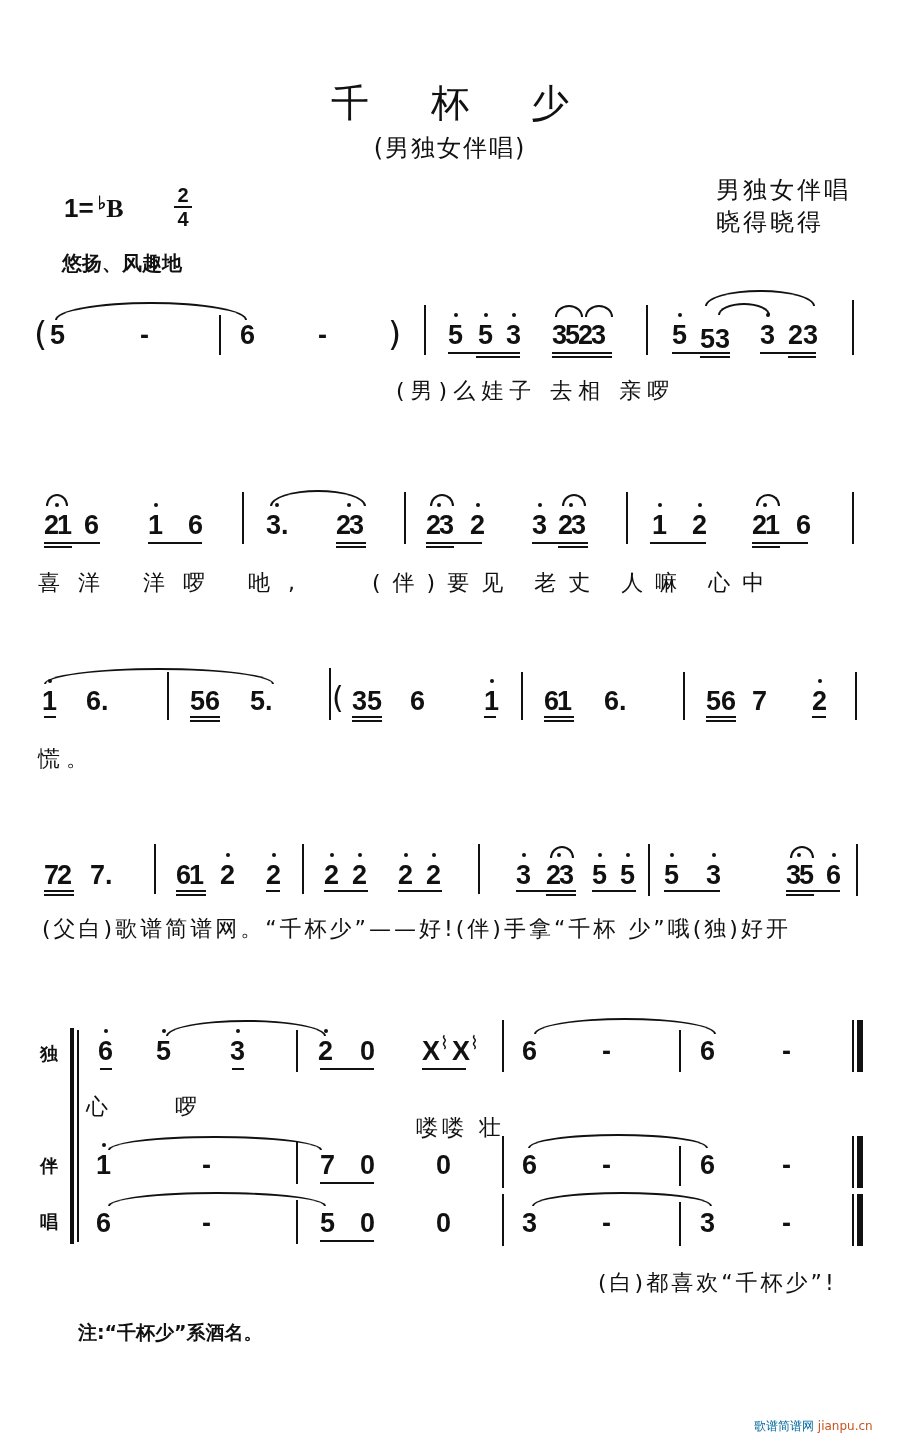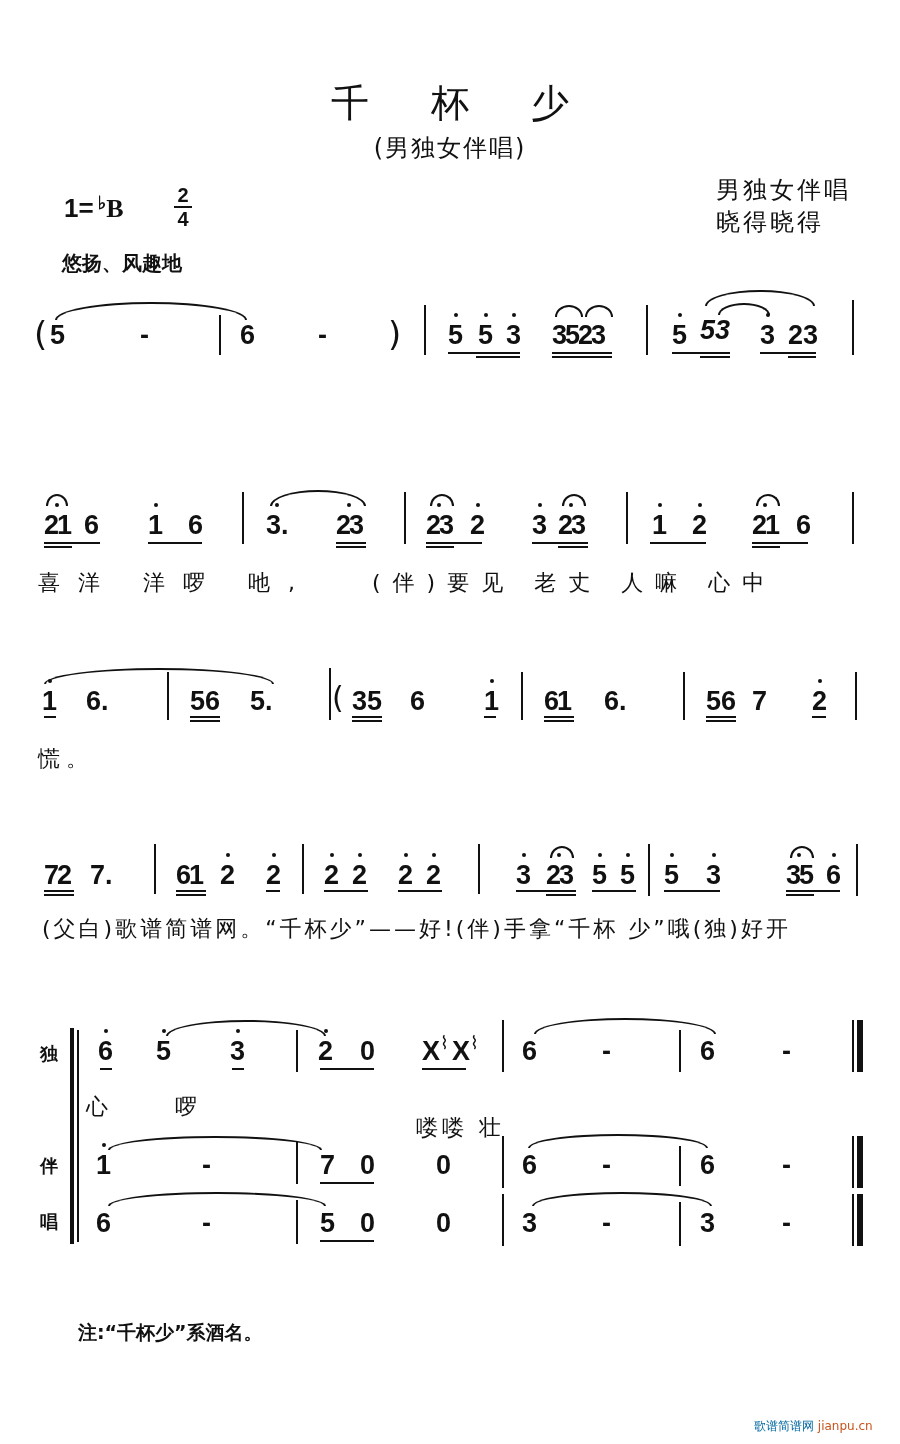--- a/index.html
+++ b/index.html
@@ -87,31 +87,32 @@
   <div class="ul" style="left:448px;top:352px;width:72px;"></div>
   <div class="ul" style="left:476px;top:356px;width:44px;"></div>
   <div class="slur" style="left:555px;top:305px;width:28px;"></div>
   <div class="slur" style="left:585px;top:305px;width:28px;"></div>
   <div class="note" style="left:552px;top:320px;letter-spacing:-2px;"><span class="d">3523</span></div>
   <div class="ul" style="left:552px;top:352px;width:60px;"></div>
   <div class="ul" style="left:552px;top:356px;width:60px;"></div>
   <div class="bar" style="left:646px;top:305px;height:50px;"></div>
 
   <div class="note" style="left:672px;top:320px;"><span class="d dotup">5</span></div>
-  <div class="note" style="left:700px;top:315px;font-style:italic;"><span class="d">53</span></div>
+  <div class="note" style="left:700px;top:324px;"><span class="d">53</span></div>
   <div class="slur" style="left:705px;top:290px;width:110px;height:16px;"></div>
   <div class="slur" style="left:718px;top:303px;width:52px;height:12px;"></div>
   <div class="note" style="left:760px;top:320px;"><span class="d dotup">3</span></div>
   <div class="note" style="left:788px;top:320px;"><span class="d">23</span></div>
   <div class="ul" style="left:672px;top:352px;width:58px;"></div>
   <div class="ul" style="left:700px;top:356px;width:30px;"></div>
   <div class="ul" style="left:760px;top:352px;width:56px;"></div>
   <div class="ul" style="left:788px;top:356px;width:28px;"></div>
   <div class="bar" style="left:852px;top:300px;height:55px;"></div>
 
+  <div class="lyric" style="left:396px;top:376px;">(男)么娃子 去相   亲啰</div>
 </div>
 
 <div class="abs row" style="top:0;height:600px;">
   <div class="slur" style="left:46px;top:494px;width:22px;"></div>
   <div class="note" style="left:44px;top:510px;letter-spacing:-2px;"><span class="d dotup">21</span></div>
   <div class="note" style="left:84px;top:510px;">6</div>
   <div class="ul" style="left:44px;top:542px;width:56px;"></div>
   <div class="ul" style="left:44px;top:546px;width:28px;"></div>
   <div class="note" style="left:148px;top:510px;"><span class="d dotup">1</span></div>
   <div class="note" style="left:188px;top:510px;">6</div>
@@ -292,19 +293,20 @@
   <div class="bar" style="left:502px;top:1194px;height:52px;"></div>
   <div class="slur" style="left:532px;top:1192px;width:180px;height:14px;"></div>
   <div class="note" style="left:522px;top:1208px;">3</div>
   <div class="note" style="left:602px;top:1208px;">-</div>
   <div class="bar" style="left:679px;top:1202px;height:44px;"></div>
   <div class="note" style="left:700px;top:1208px;">3</div>
   <div class="note" style="left:782px;top:1208px;">-</div>
   <div class="dbl" style="left:852px;top:1194px;height:52px;width:2px;"></div>
   <div class="thick" style="left:857px;top:1194px;height:52px;"></div>
 
+  <div class="lyric" style="left:598px;top:1268px;letter-spacing:3px;">(白)都喜欢“千杯少”!</div>
 </div>
 
 <div class="abs note-foot">注:“千杯少”系酒名。</div>
 <div class="abs watermark">
   <span style="color:#0369a1">歌谱简谱网</span>
   <span>jianpu.cn</span>
 </div>
 
 </body></html>

